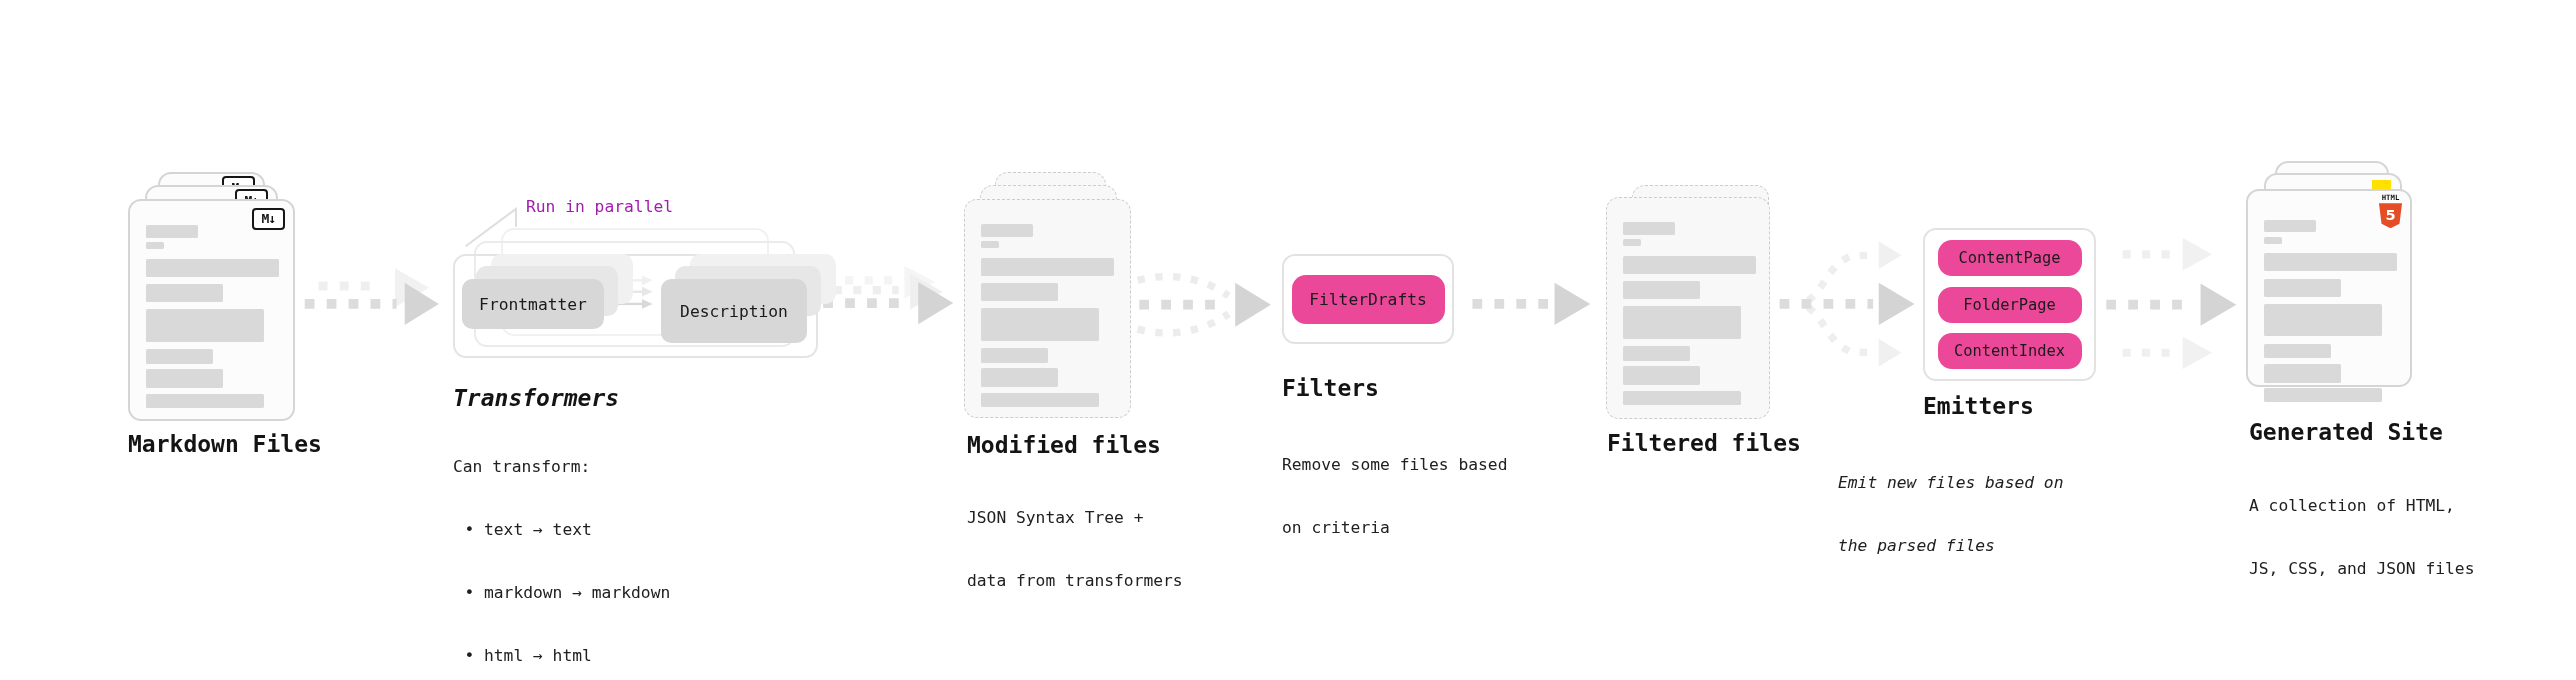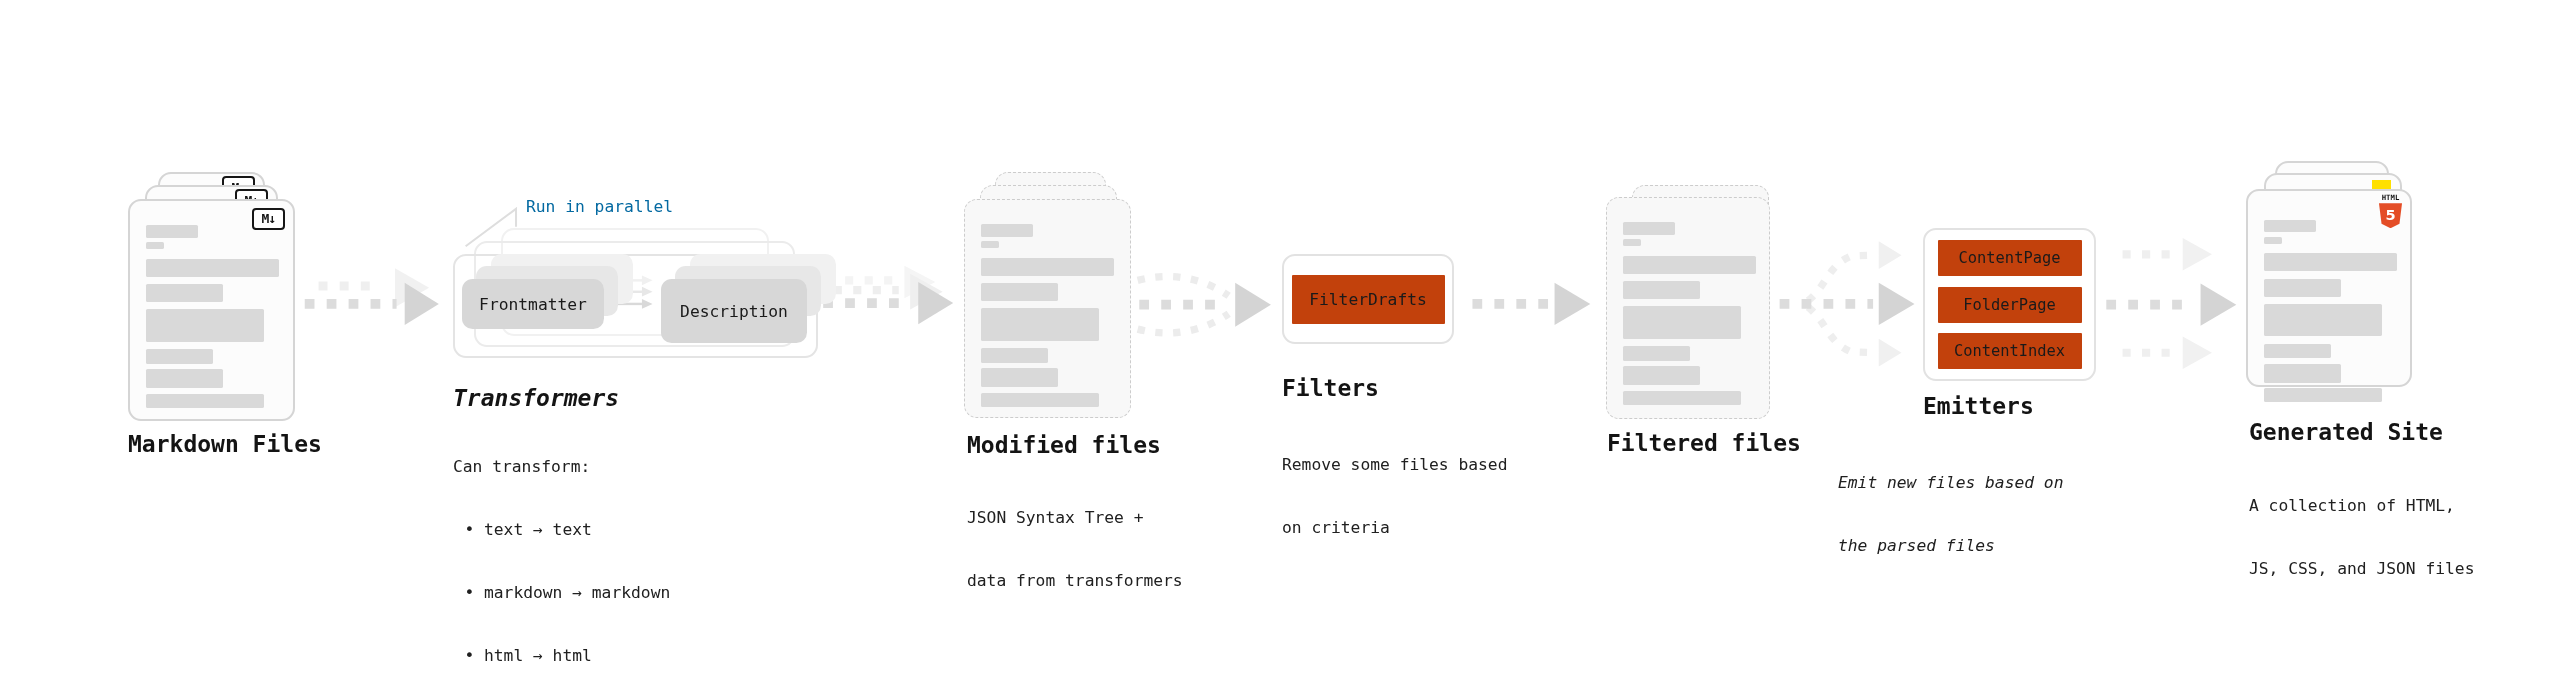--- a/index.html
+++ b/index.html
@@ -42,27 +42,27 @@
   .tbox{position:absolute;border:2px solid #e4e4e4;border-radius:13px;background:transparent;box-sizing:border-box;}
   .tbox.l2{border-color:#ebebeb;}
   .tbox.l3{border-color:#f1f1f1;}
   .pill{position:absolute;background:#d7d7d7;border-radius:10.6px;display:flex;align-items:center;justify-content:center;
     font-size:16.3px;color:#1a1a1a;}
   .pill.ghost2{background:#e7e7e7;}
   .pill.ghost3{background:#f1f1f1;}
 
   
   .panel{position:absolute;background:#ffffff;border:2px solid #e2e2e2;border-radius:13px;box-sizing:border-box;}
-  .panel .pill-in{background:#c2410c;border-radius:1px;display:flex;align-items:center;justify-content:center;
+  .panel .pill-in{background:#ec4899;border-radius:14px;display:flex;align-items:center;justify-content:center;
     font-size:16.3px;color:#1a1a1a;}
 
   
   .label{position:absolute;font-size:23px;font-weight:700;color:#141414;white-space:nowrap;}
   .desc{position:absolute;font-size:16.3px;line-height:21px;color:#202020;white-space:pre;}
-  .note{position:absolute;font-size:16.3px;color:#0369a1;white-space:nowrap;}
+  .note{position:absolute;font-size:16.3px;color:#a21caf;white-space:nowrap;}
 </style>
 </head>
 <body>
 
 <div id="canvas">
 
   <svg class="overlay" width="2576" height="681" viewBox="0 0 3170 838">
 
     <g>
       <line x1="392" y1="352" x2="470" y2="352" stroke="#efefef" stroke-width="11" stroke-dasharray="11 15"></line>

